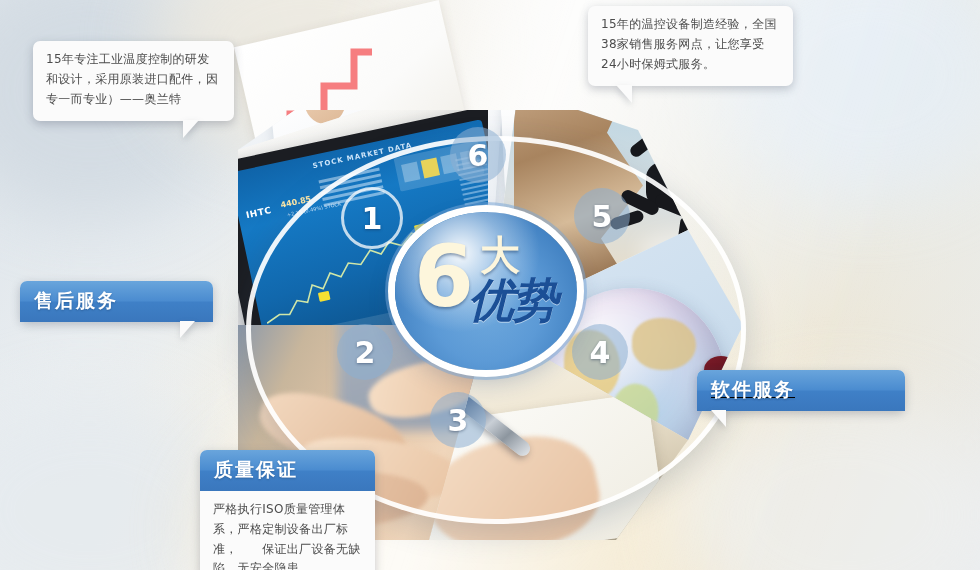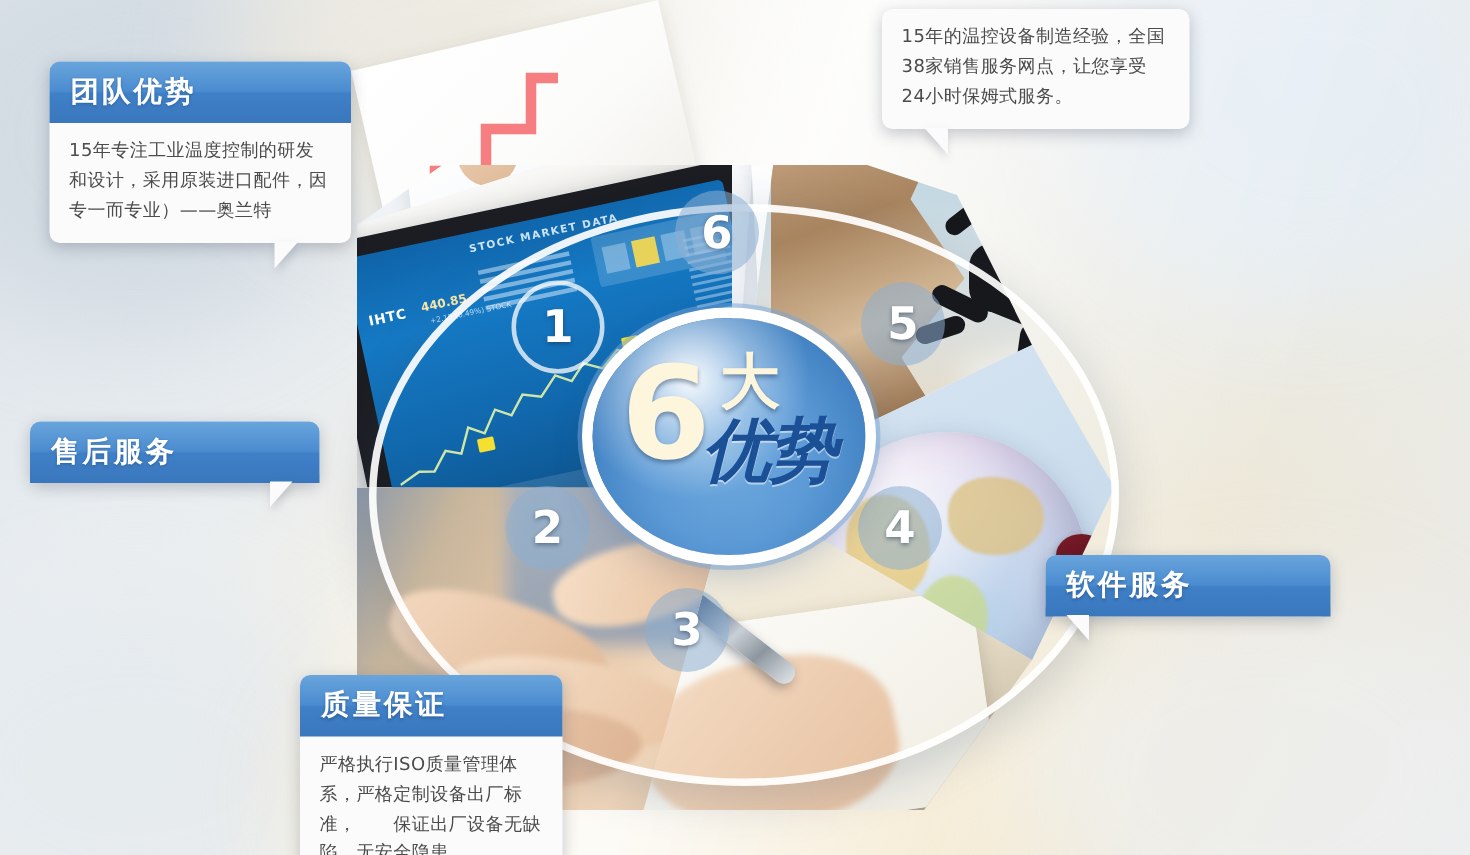--- a/index.html
+++ b/index.html
@@ -228,21 +228,21 @@
   
   #card-team{left:33px;top:41px;width:201px;}
   #card-team .tail{left:150px;bottom:-17px;border-left:16px solid #fbfbfb;border-bottom:18px solid transparent;filter:drop-shadow(1px 3px 3px rgba(60,70,90,.2));}
 
   #card-after{left:588px;top:6px;width:205px;}
   #card-after .tail{left:28px;bottom:-17px;border-right:16px solid #fbfbfb;border-bottom:18px solid transparent;filter:drop-shadow(-1px 3px 3px rgba(60,70,90,.2));}
 
   #card-hw{left:765px;top:142px;width:207px;}
   #card-hw .tail{left:16px;bottom:-16px;border-right:15px solid #fbfbfb;border-bottom:17px solid transparent;filter:drop-shadow(-1px 3px 3px rgba(60,70,90,.2));}
 
-  #card-sw{left:697px;top:370px;width:190px;}
+  #card-sw{left:697px;top:370px;width:208px;text-decoration:underline;}
   #card-sw .tail{left:14px;bottom:-16px;border-right:15px solid #fbfbfb;border-bottom:17px solid transparent;filter:drop-shadow(-1px 3px 3px rgba(60,70,90,.2));}
 
   #card-tech{left:20px;top:281px;width:193px;}
   #card-tech .tail{right:18px;bottom:-16px;border-left:15px solid #fbfbfb;border-bottom:17px solid transparent;filter:drop-shadow(1px 3px 3px rgba(60,70,90,.2));}
 
   #card-qa{left:200px;top:450px;width:175px;}
 </style>
 </head>
 <body>
 
@@ -387,21 +387,20 @@
 
   <div class="hub">
     <div class="hub-inner">
       <span class="hub-6">6</span>
       <span class="hub-da">大</span>
       <span class="hub-ys">优势</span>
     </div>
   </div>
 
   <div class="card" id="card-team">
-    <div class="card-head">团队优势</div>
     <div class="card-body">15年专注工业温度控制的研发和设计，采用原装进口配件，因专一而专业）——奥兰特</div>
     <div class="tail"></div>
   </div>
 
   <div class="card" id="card-after">
     <div class="card-body">15年的温控设备制造经验，全国38家销售服务网点，让您享受24小时保姆式服务。</div>
     <div class="tail"></div>
   </div>
 
 

